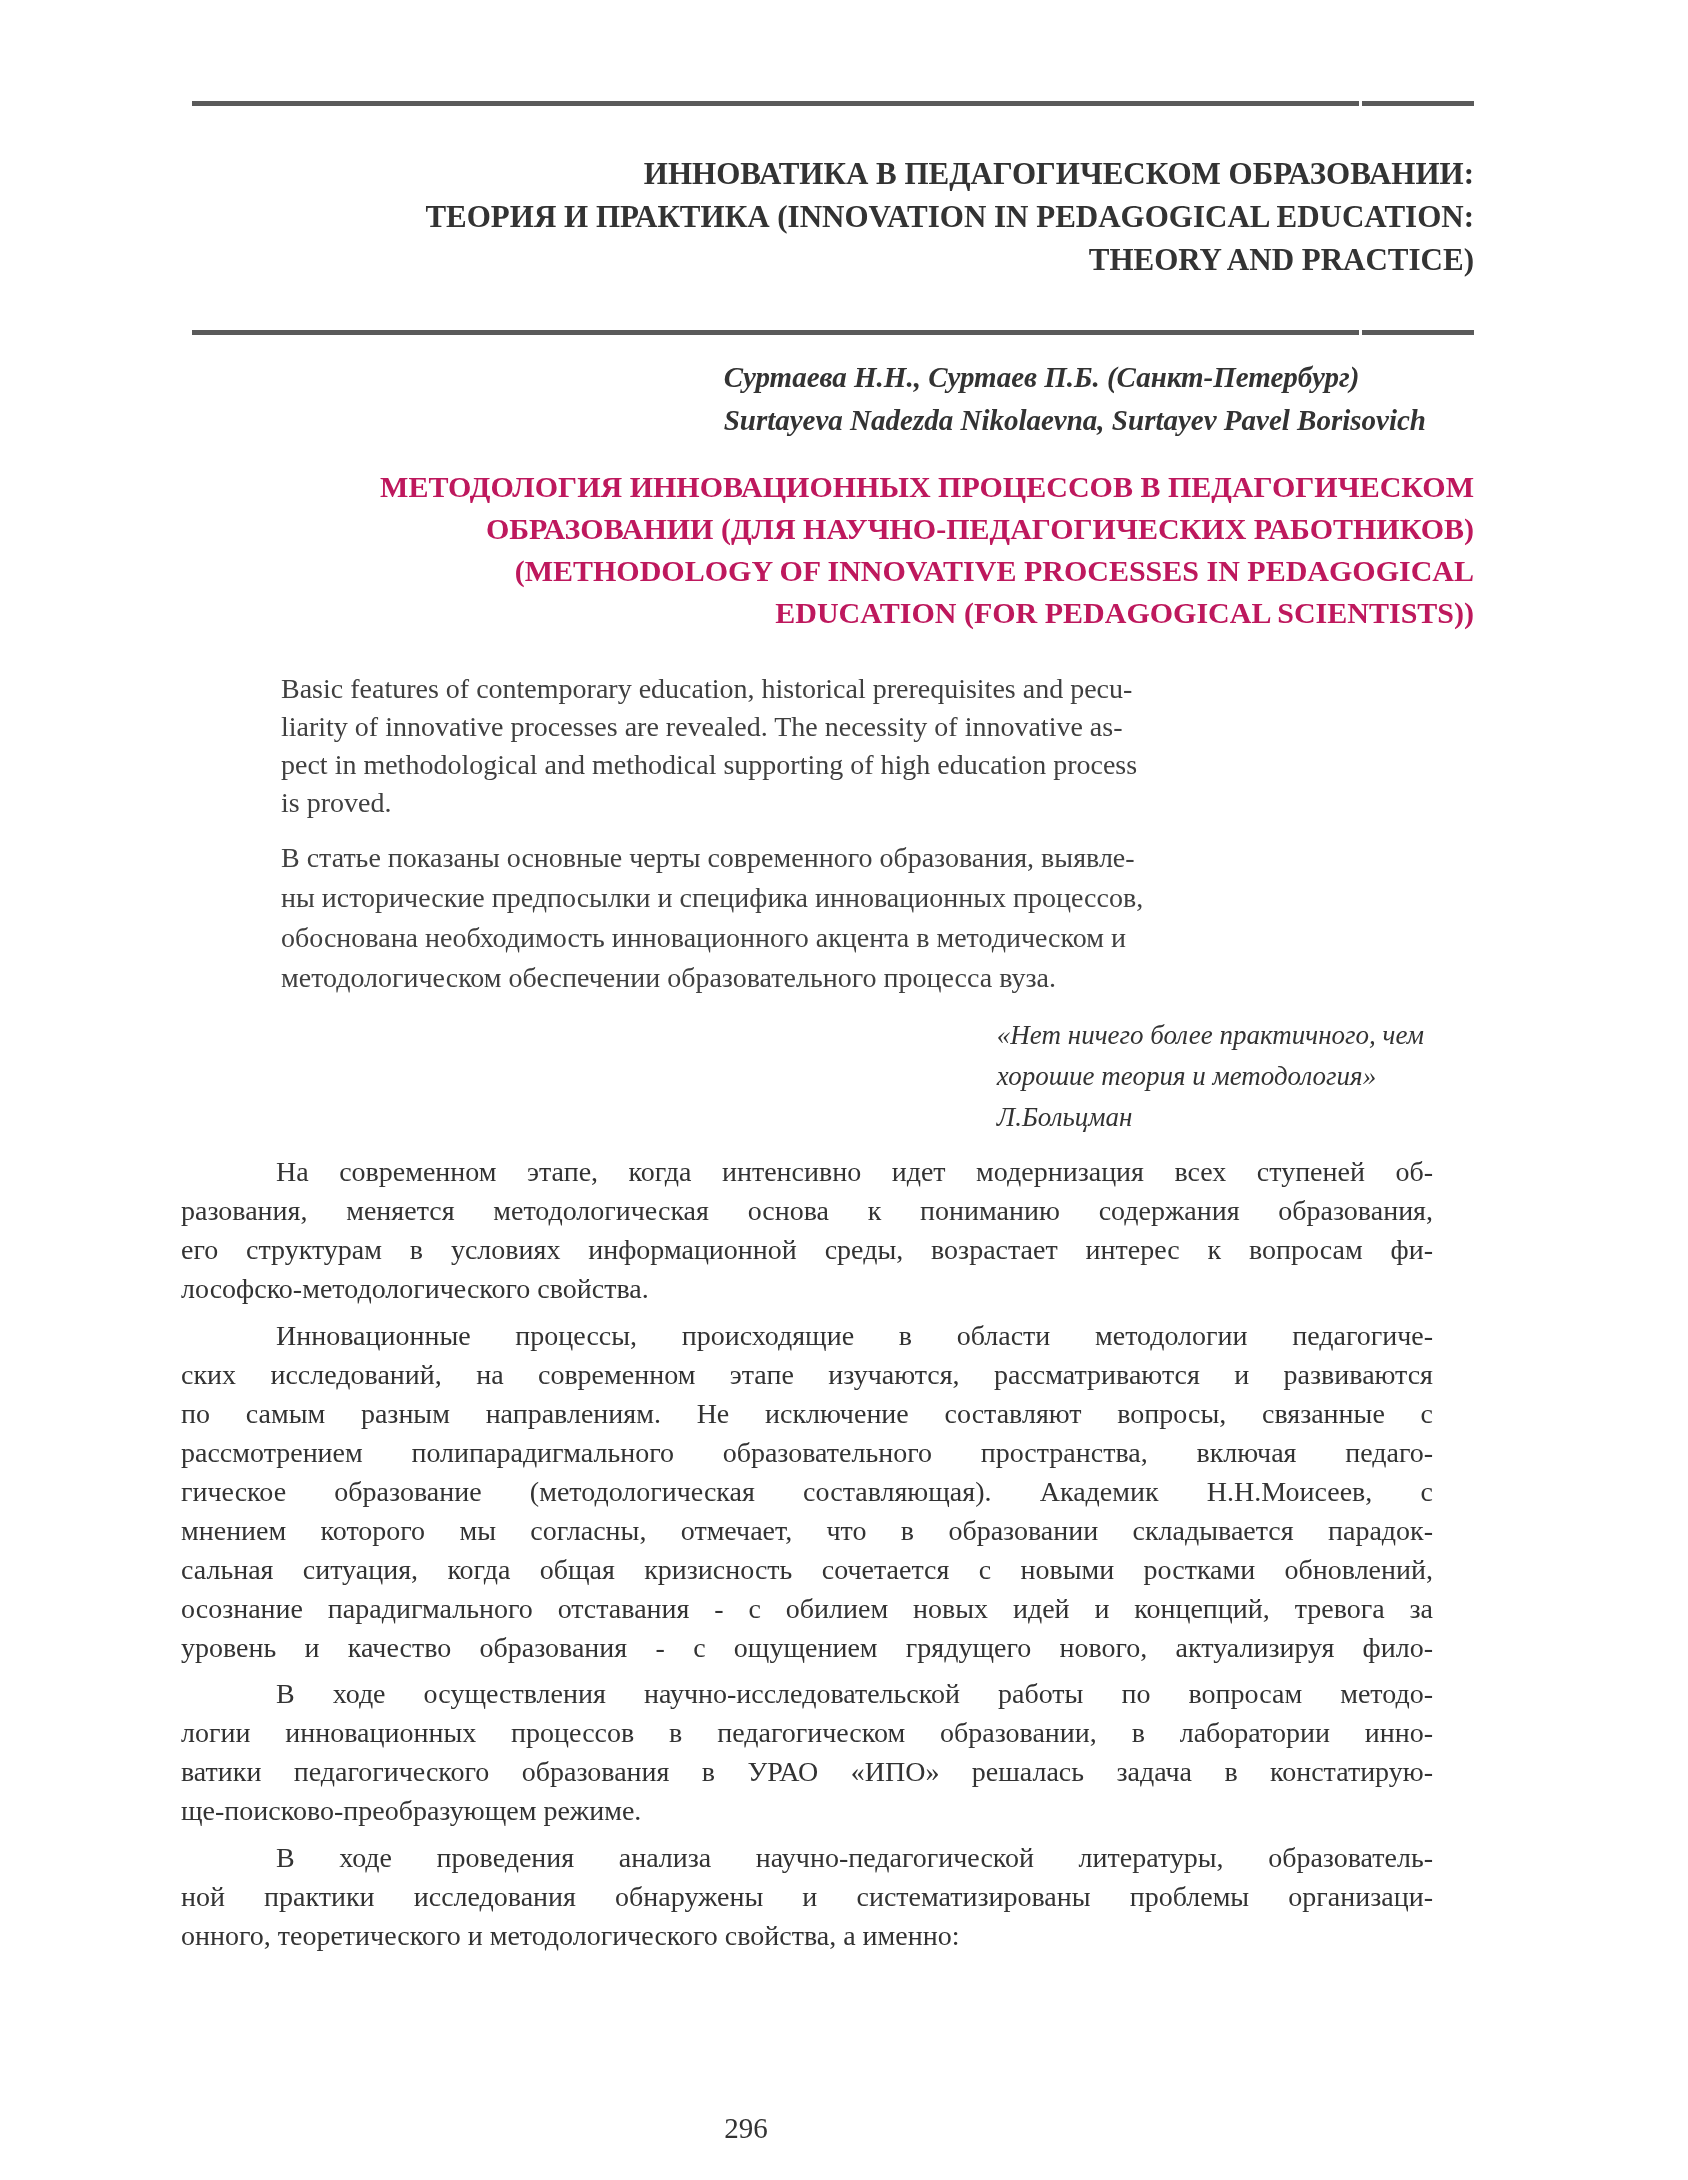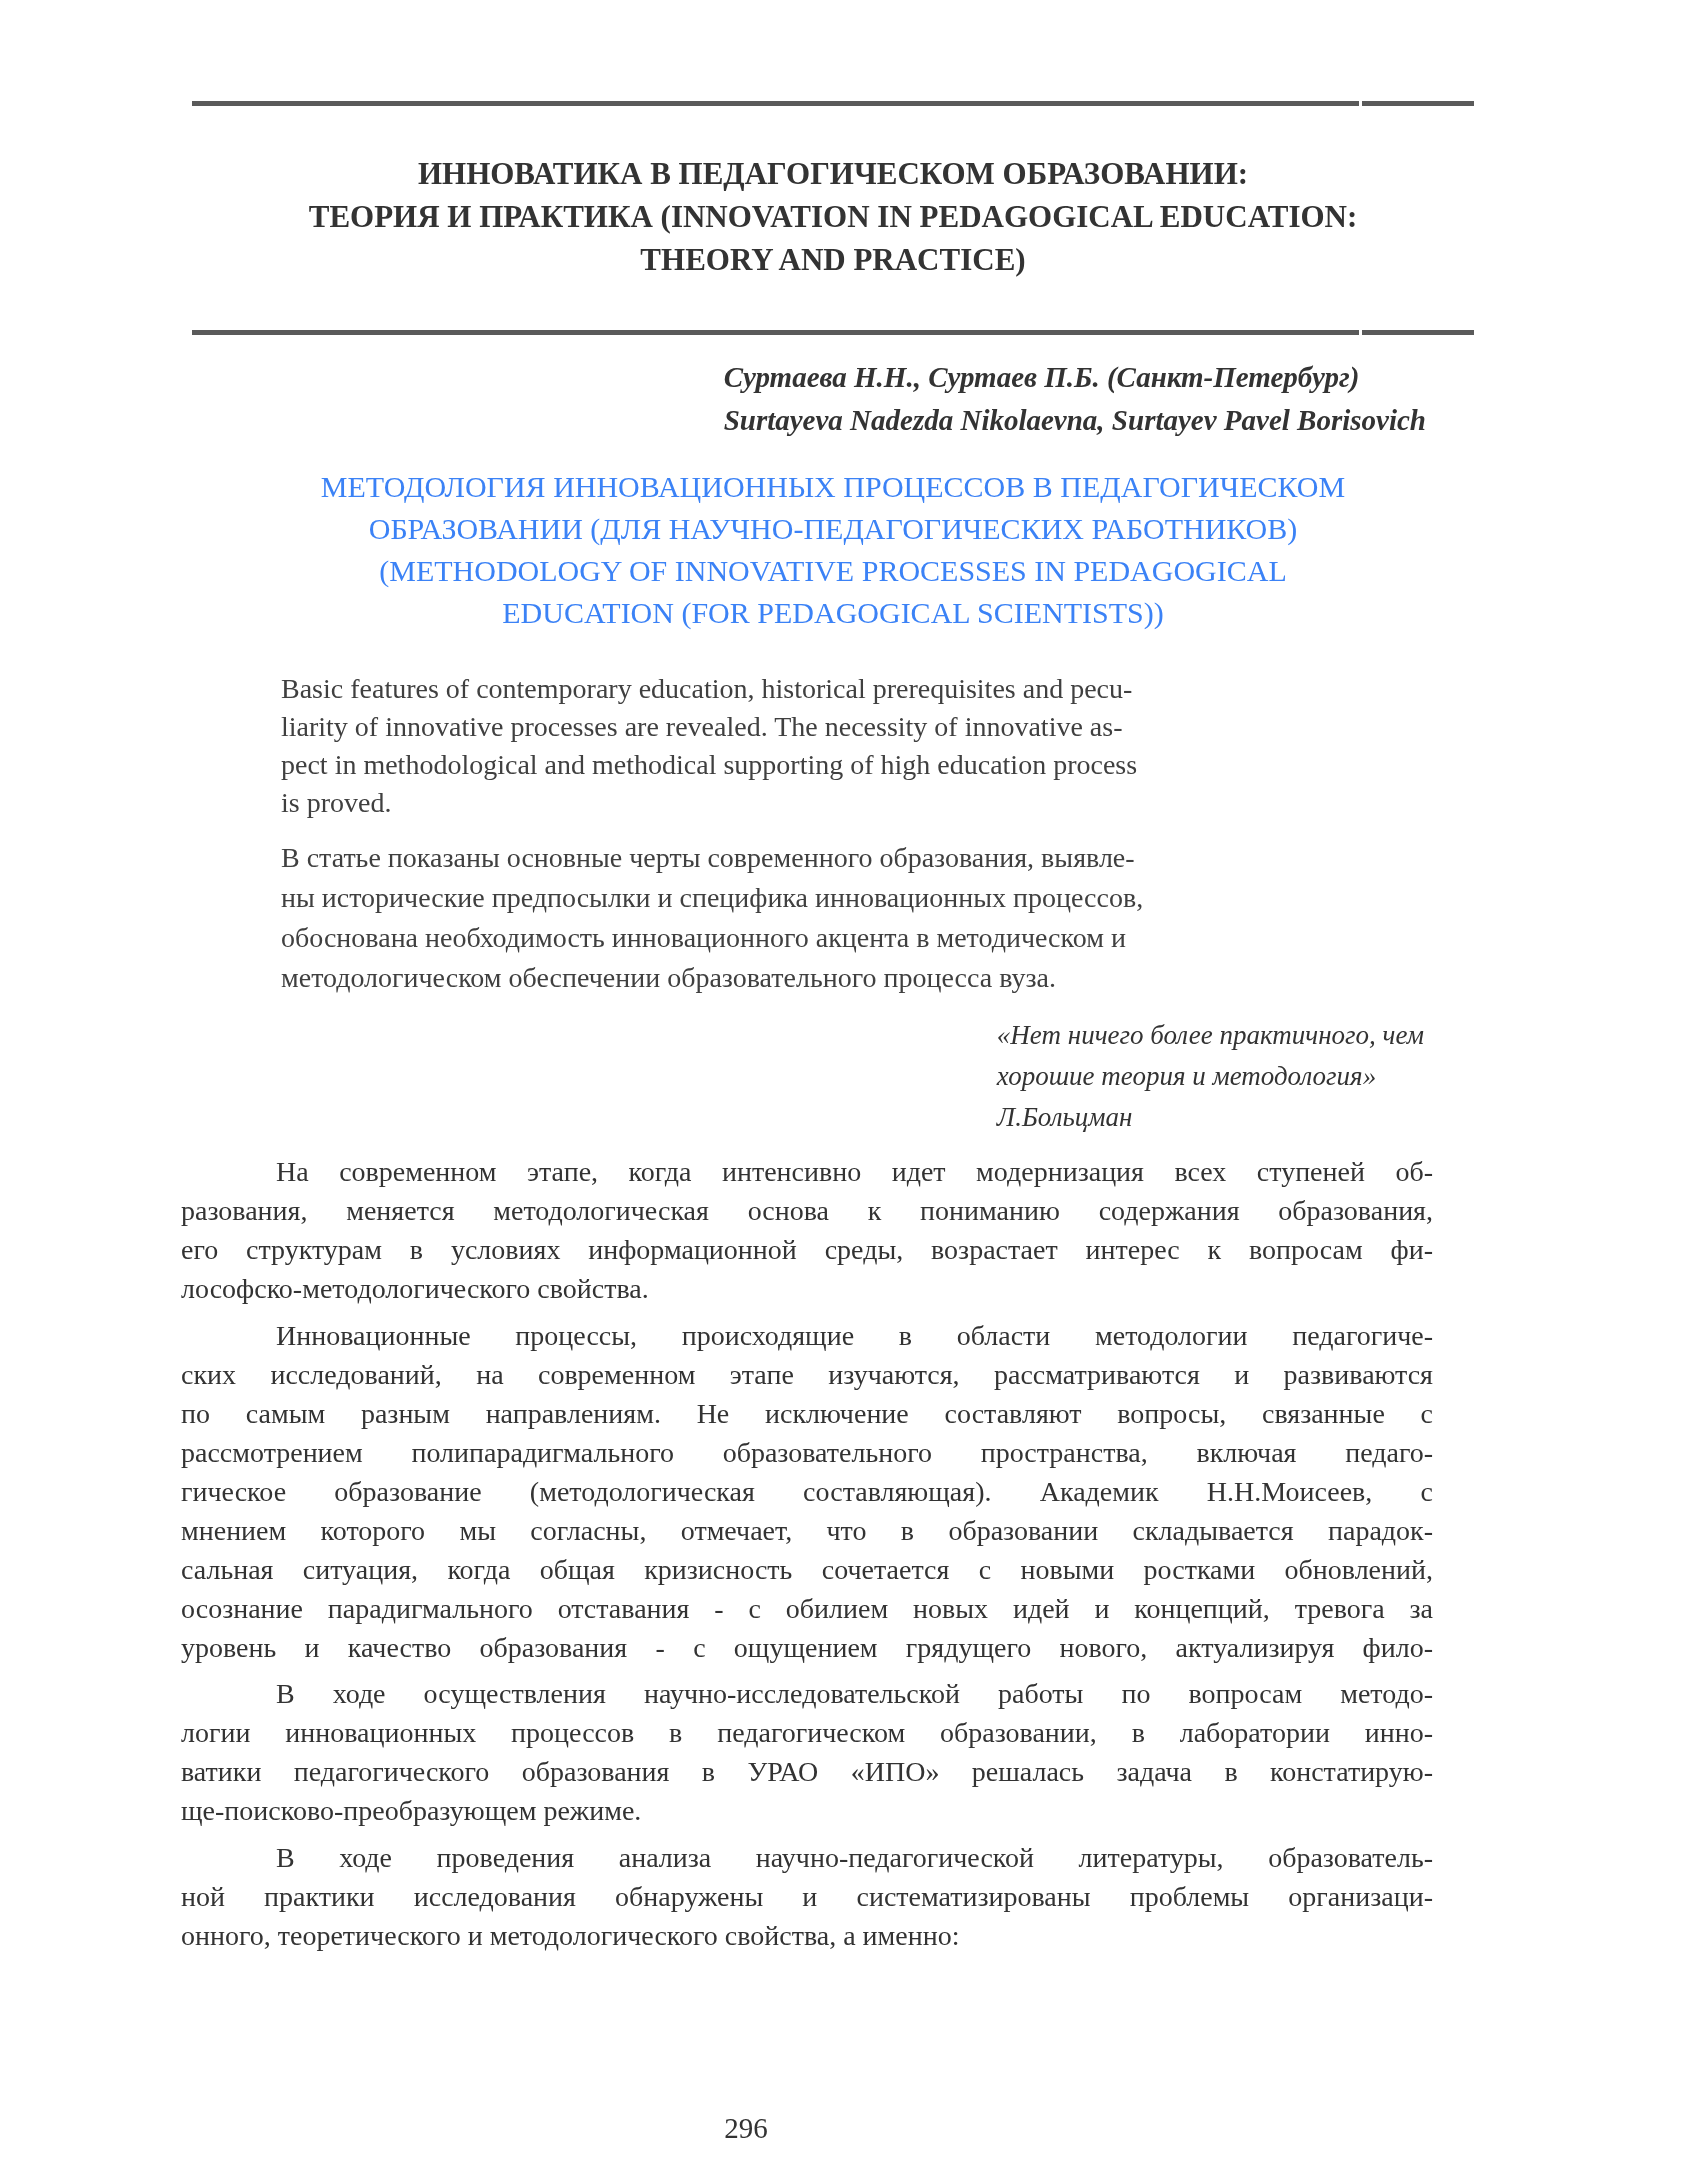--- a/index.html
+++ b/index.html
@@ -25,21 +25,21 @@
       top: 0;
       width: 3.4px;
       height: 5.1px;
       background: #ffffff;
     }
     .title-block {
       position: absolute;
       left: 192px;
       width: 1282px;
       top: 152px;
-      text-align: center;
+      text-align: right;
       font-weight: bold;
       font-size: 31px;
       line-height: 43px;
       letter-spacing: 0px;
       color: #333;
     }
     .title-block div { white-space: nowrap; }
     .authors {
       position: absolute;
       right: 262px;
@@ -50,25 +50,25 @@
       font-size: 29px;
       line-height: 43px;
       color: #333;
     }
     .authors div { white-space: nowrap; }
     .subtitle-block {
       position: absolute;
       left: 192px;
       width: 1282px;
       top: 466px;
-      text-align: center;
-      font-weight: normal;
+      text-align: right;
+      font-weight: bold;
       font-size: 30px;
       line-height: 42px;
-      color: #3b82f6;
+      color: #be185d;
     }
     .subtitle-block div { white-space: nowrap; }
     .abstract {
       position: absolute;
       left: 281px;
       width: 1031px;
       font-size: 28px;
       line-height: 38px;
       color: #404040;
     }

